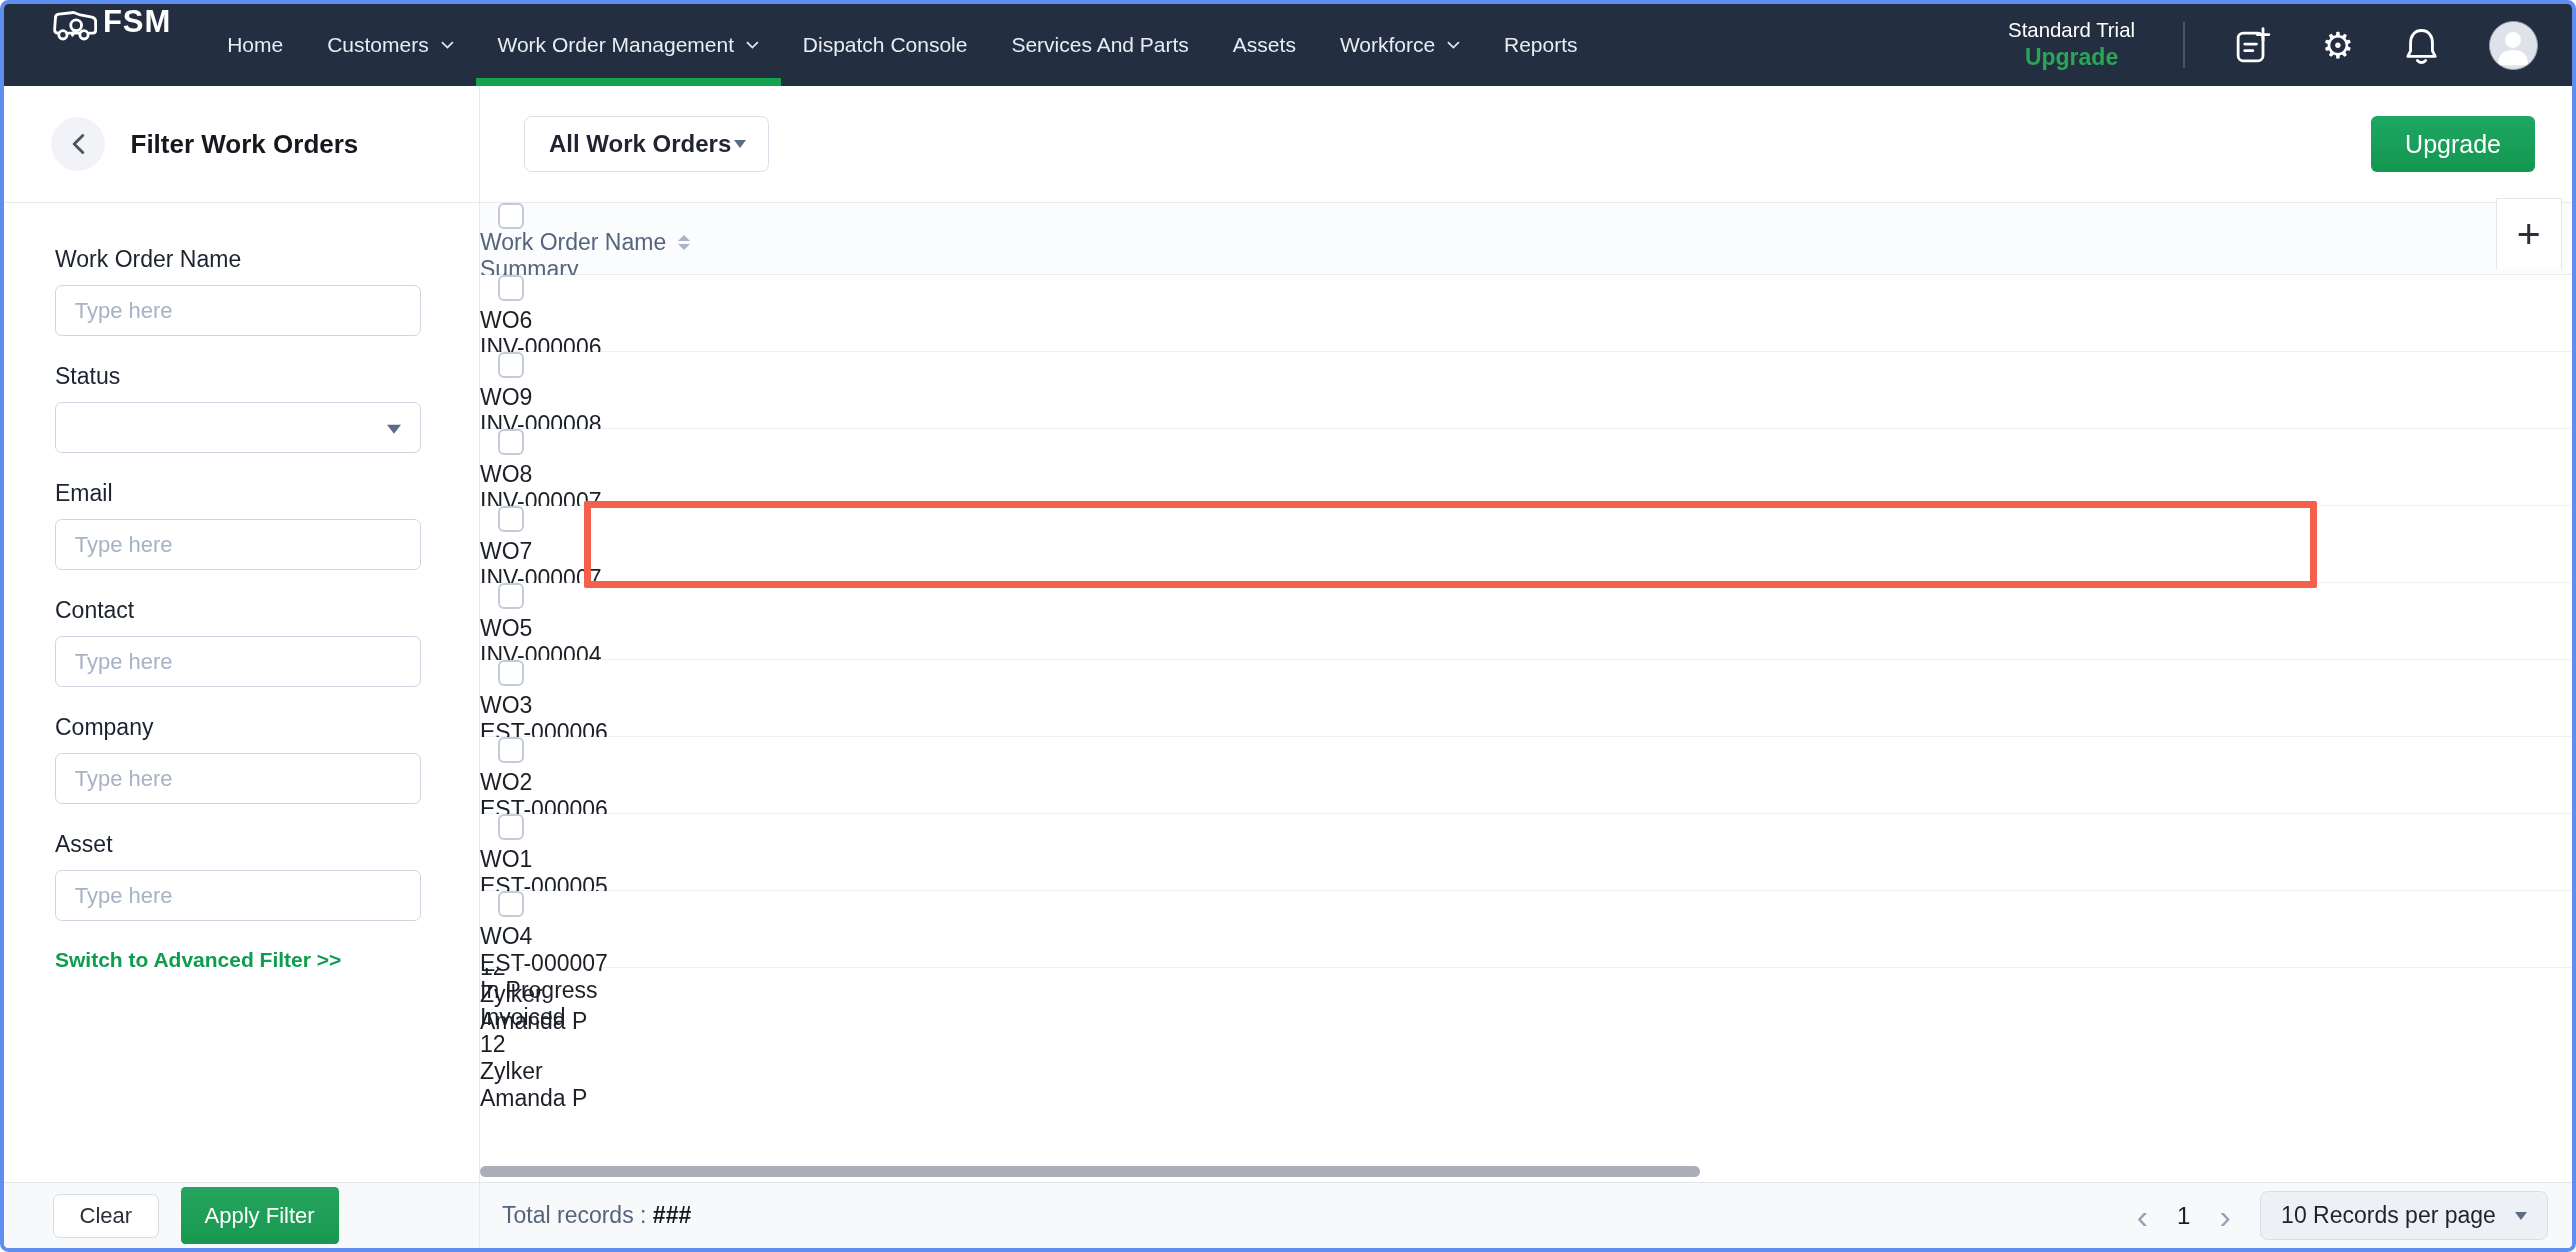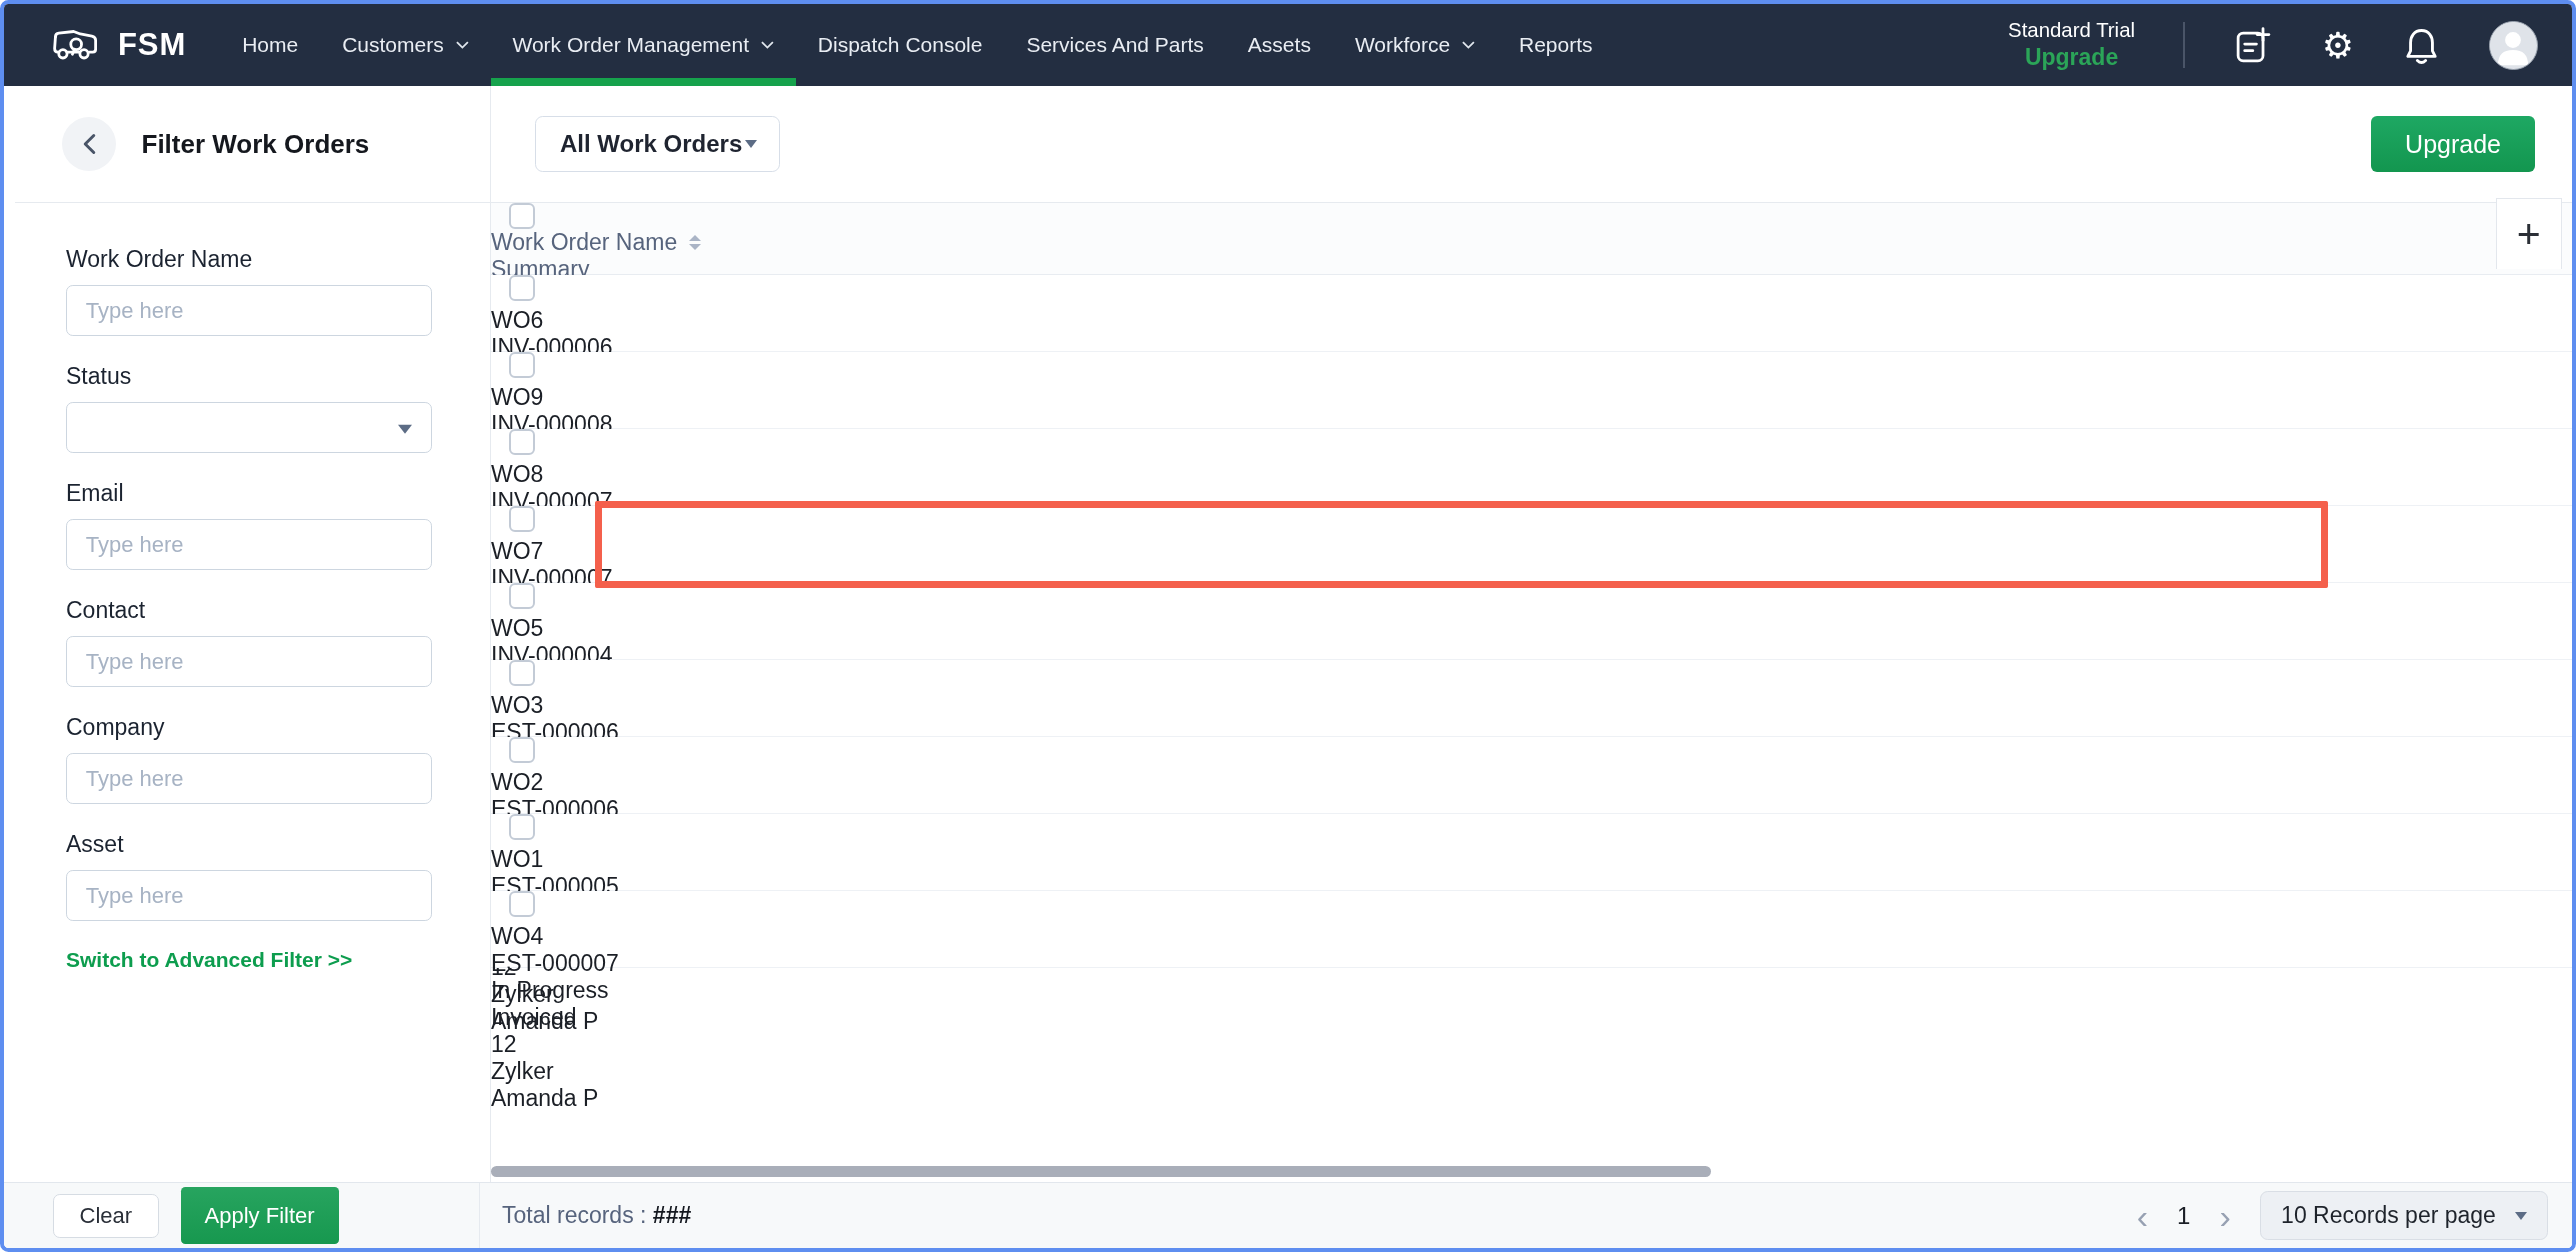--- a/index.html
+++ b/index.html
@@ -2,36 +2,36 @@
 <html style="font-size:13.6px"><head>
 <meta charset="utf-8">
 <style>
   html,body{margin:0;padding:0;background:#fff;}
   *{box-sizing:border-box;font-family:"Liberation Sans","DejaVu Sans",sans-serif;}
   .frame{width:2576px;height:1252px;border:4.3px solid #5e8ef0;border-radius:8.5px;overflow:hidden;
          display:flex;flex-direction:column;background:#fff;position:relative;}
 
   
   .navbar{height:82px;background:#232e41;display:flex;align-items:stretch;flex:0 0 auto;color:#edf1f6;}
-  .brand{display:flex;align-items:center;gap:17px;padding:0 34px 0 44px;cursor:pointer;}
+  .brand{display:flex;gap:2px;padding:0 34px 0 44px;cursor:pointer;}
   .brand-name{font-size:31px;font-weight:700;letter-spacing:0.9px;color:#fff;}
   .nav-items{display:flex;align-items:stretch;}
   .nav-item{display:flex;align-items:center;gap:12px;padding:0 22px;font-size:21px;color:#e9edf3;position:relative;cursor:pointer;white-space:nowrap;}
   .nav-item.active::after{content:"";position:absolute;left:0;right:0;bottom:0;height:7.7px;background:#16a24c;}
   .nav-right{margin-left:auto;display:flex;align-items:center;gap:48px;padding-right:34px;}
   .trial{display:flex;flex-direction:column;align-items:center;line-height:1.25;}
   .trial-plan{font-size:20.4px;color:#fff;}
   .trial-upgrade{font-size:23px;font-weight:700;color:#2ba558;cursor:pointer;}
   .nav-divider{width:1.7px;height:46px;background:#4a5568;}
   .icon-btn{display:flex;align-items:center;justify-content:center;cursor:pointer;}
   .gear-glyph{font-size:36px;color:#fff;font-family:"DejaVu Sans",sans-serif;}
   .avatar{width:49px;height:49px;border-radius:50%;border:1.7px solid #98a1ad;overflow:hidden;background:#dfe3e9;cursor:pointer;}
 
   
-  .content{flex:1 1 auto;display:flex;min-height:0;padding-left:11px;}
+  .content{flex:1 1 auto;display:flex;min-height:0;}
   .left-panel{width:476px;flex:0 0 auto;border-right:1.7px solid #e6eaef;display:flex;flex-direction:column;}
   .panel-header{height:117px;flex:0 0 auto;display:flex;align-items:center;gap:25.5px;padding-left:47px;border-bottom:1.7px solid #e6eaef;}
   .back-btn{width:54px;height:54px;border-radius:50%;background:#f1f3f6;display:flex;align-items:center;justify-content:center;cursor:pointer;}
   .panel-title{font-size:26px;font-weight:700;color:#15181e;}
   .panel-fields{padding:43px 0 0 51px;}
   .field{margin-bottom:27px;}
   .field-label{font-size:23px;color:#1b2330;margin-bottom:12px;}
   .field input{width:366px;height:51px;border:1.7px solid #cdd6e0;border-radius:6.8px;padding:0 18.7px;font-size:22px;color:#222;outline:none;background:#fff;}
   .field input::placeholder{color:#a7b3c4;}
   .select-box{width:366px;height:51px;border:1.7px solid #cdd6e0;border-radius:6.8px;background:#fff;position:relative;cursor:pointer;}

